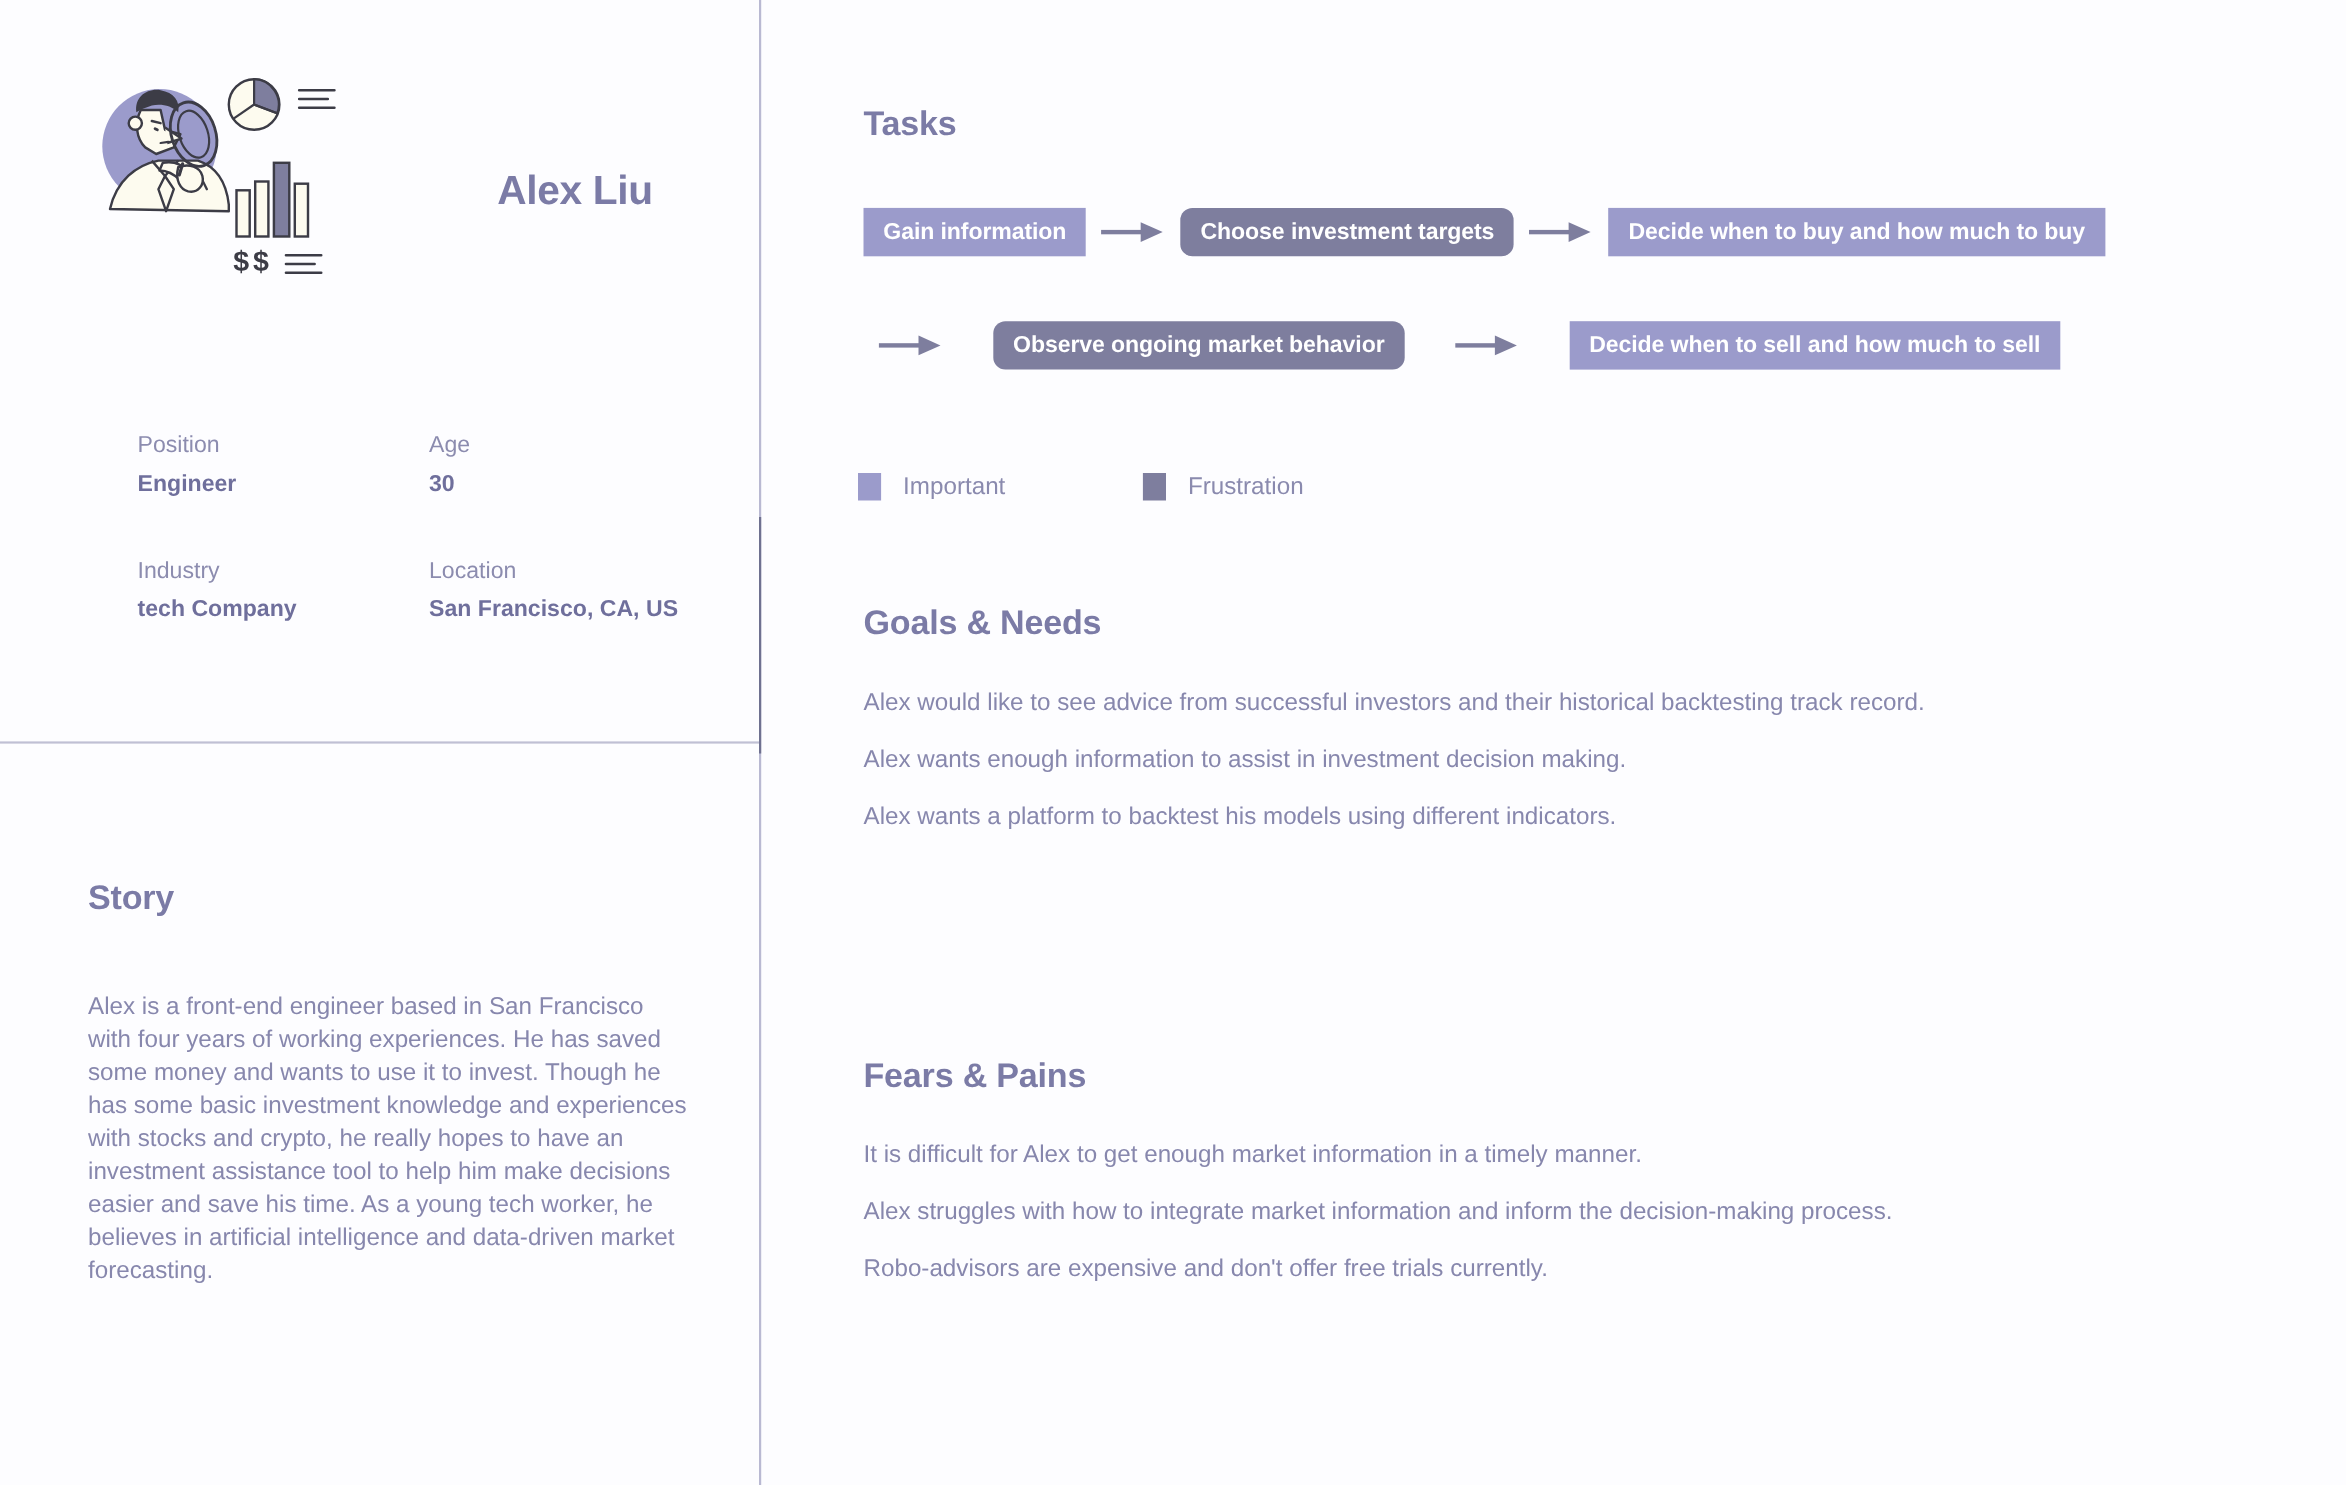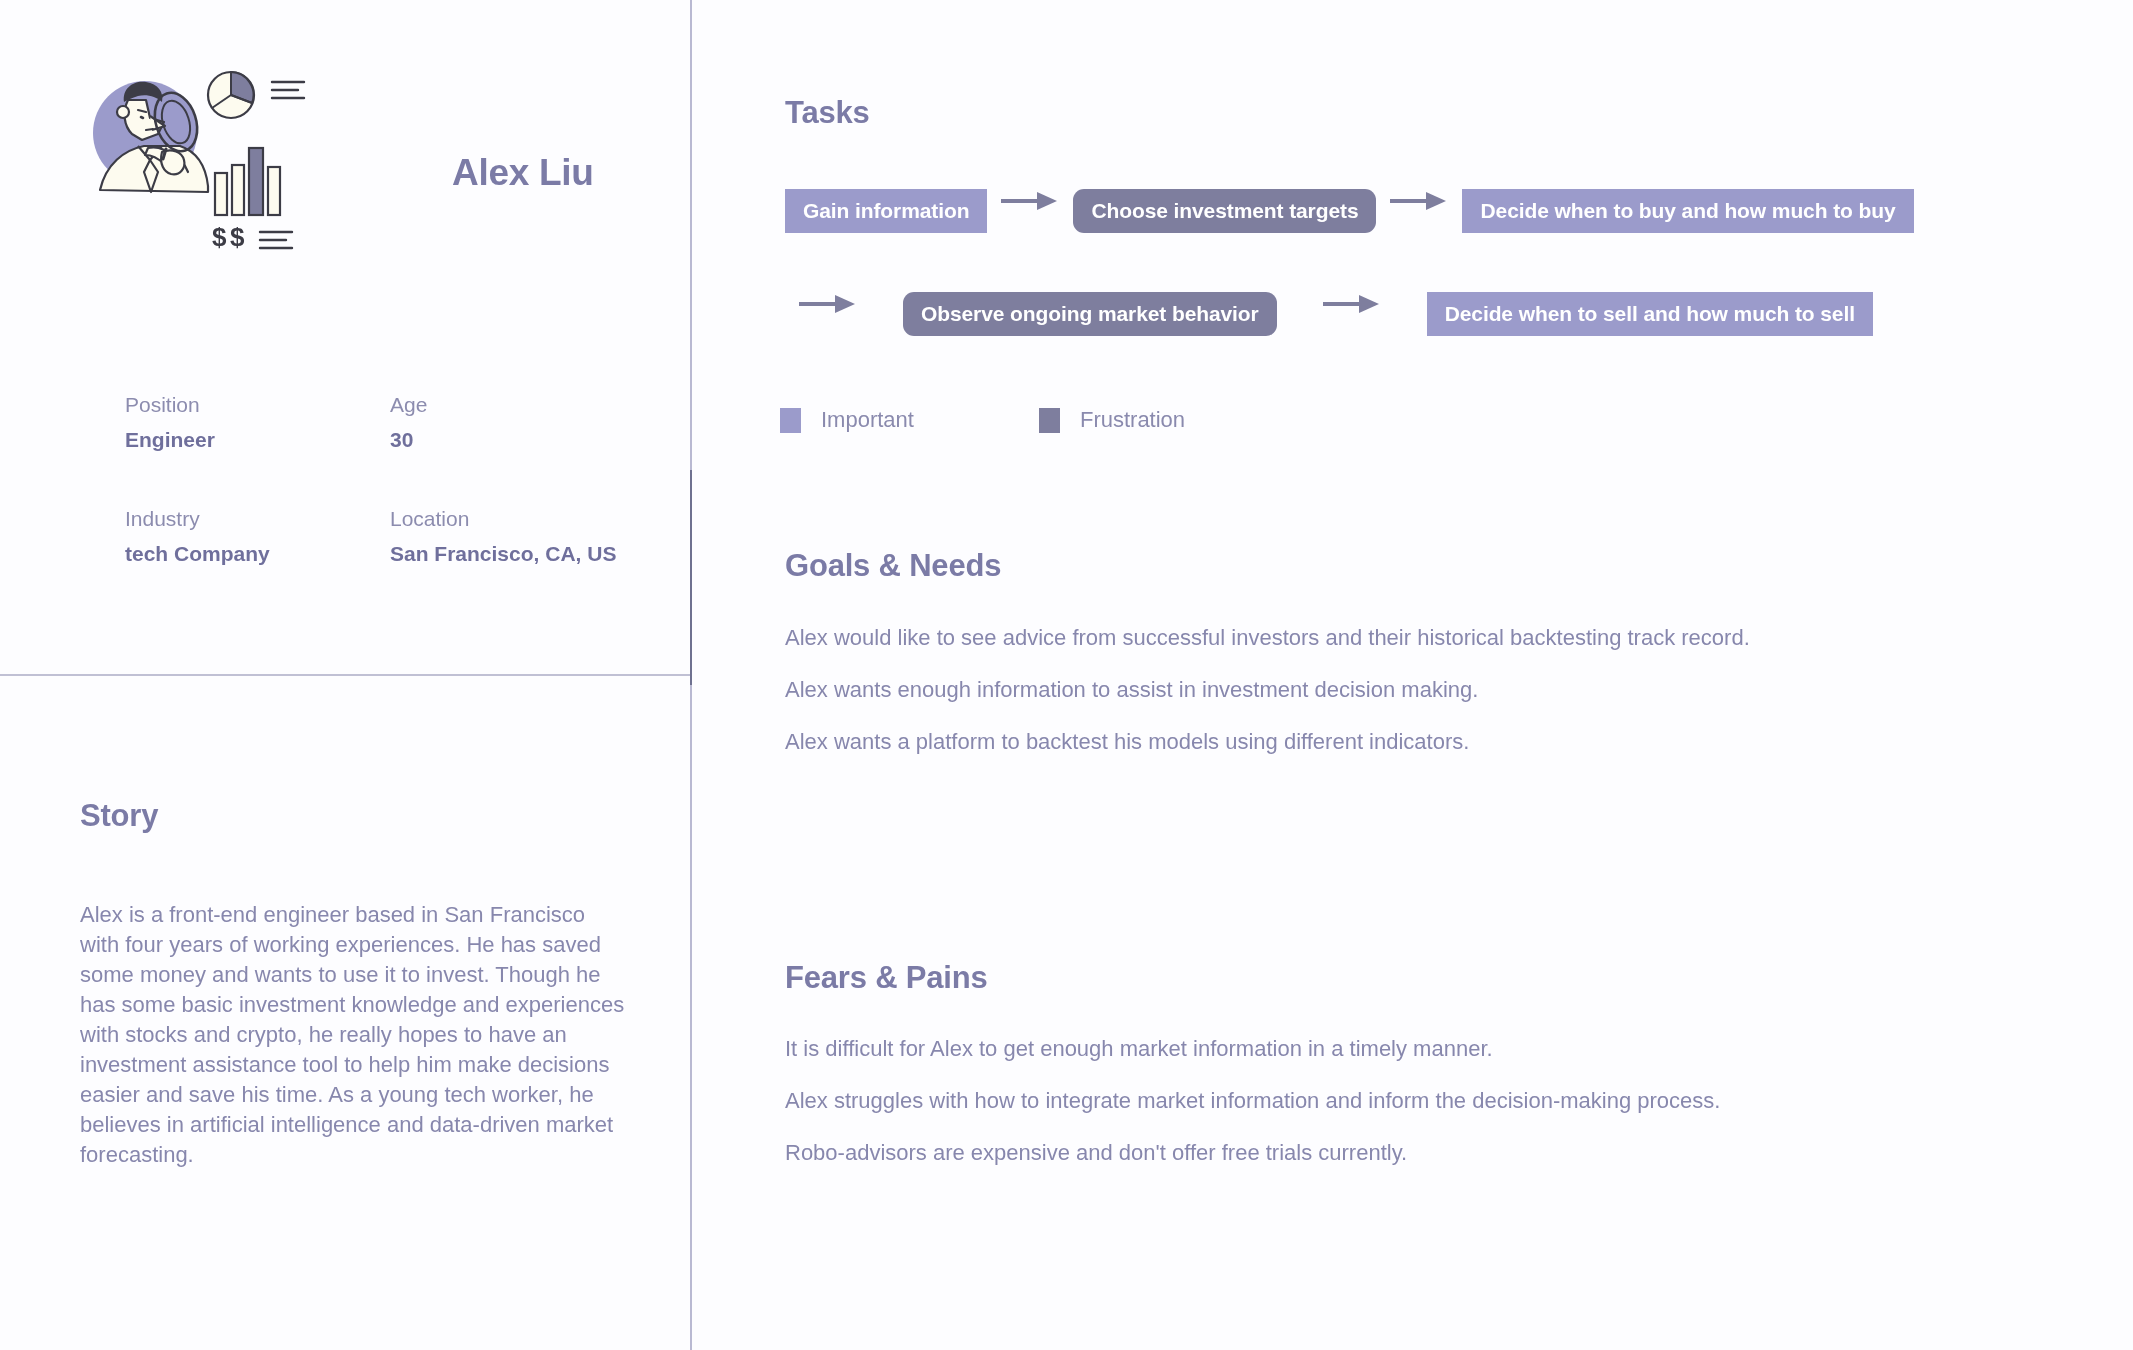--- a/index.html
+++ b/index.html
@@ -140,20 +140,21 @@
     white-space: nowrap;
   }
   #tasks-heading      { left: 95px; top: 95px; }
   #goals-heading      { left: 95px; top: 548px; }
   #fears-heading      { left: 95px; top: 960px; }
 
   
   .flow-row {
     position: absolute;
     display: flex;
+    align-items: center;
   }
   #flow-row-1 { left: 95px; top: 189px; }
   #flow-row-2 { left: 95px; top: 292px; gap: 32px; }
 
   .task-box {
     height: 44px;
     display: flex;
     align-items: center;
     justify-content: center;
     padding: 0 18px;
@@ -198,20 +199,21 @@
     position: absolute;
     left: 90px;
     top: 407px;
     display: flex;
     align-items: center;
   }
   .legend-item {
     display: flex;
     align-items: center;
     margin-right: 125px;
+    margin-top: 22px;
   }
   .legend-swatch {
     width: 21px;
     height: 25px;
     margin-right: 20px;
     flex: 0 0 auto;
   }
   .legend-swatch.important  { background: #9b9bcb; }
   .legend-swatch.frustration{ background: #7e7e9e; }
   .legend-label {

